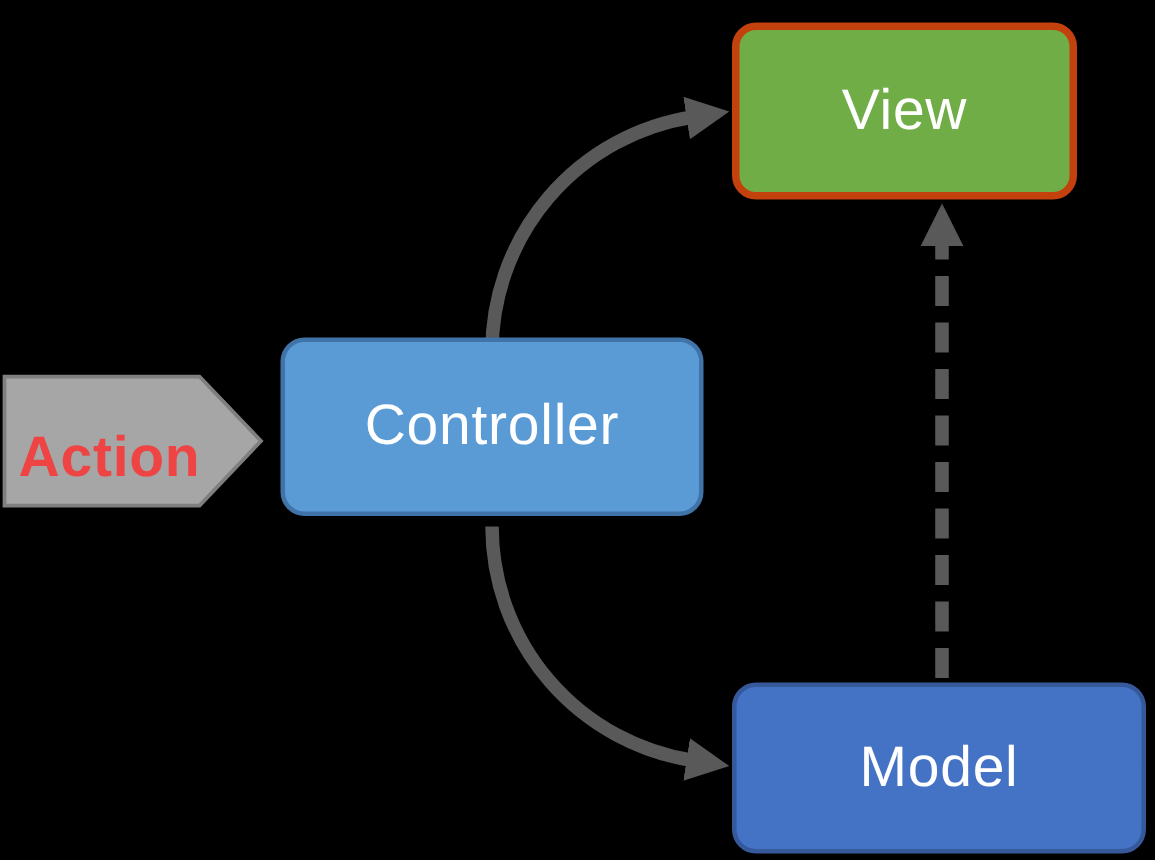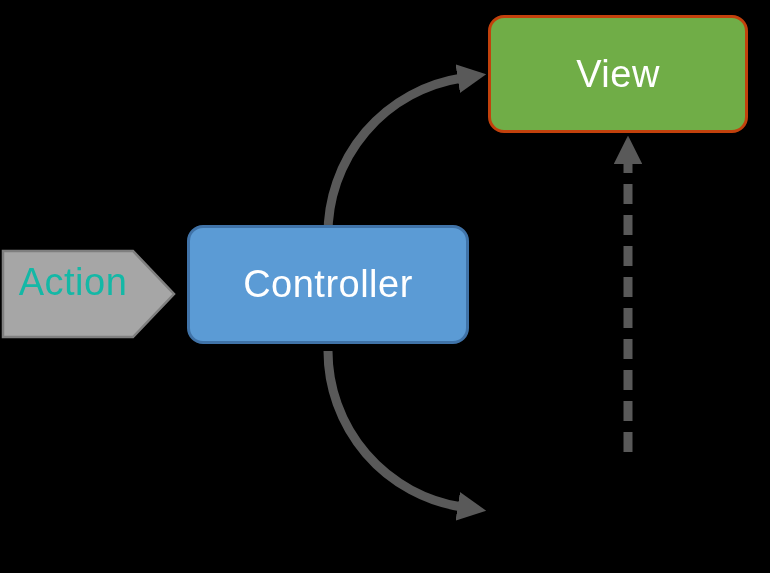--- a/index.html
+++ b/index.html
@@ -36,46 +36,46 @@
     align-items: center;
     justify-content: center;
     color: #FFFFFF;
     font-size: 38px;
     font-weight: 300;
     letter-spacing: 0.5px;
     box-shadow: 2px 3px 4px rgba(0,0,0,0.45);
   }
   .node-view {
     left: 488px; top: 15px;
-    width: 260px; height: 118px;
+    width: 230px; height: 118px;
     background: #70AD47;
-    border: 3px solid #c2410c;
+    border: 5px solid #c2410c;
   }
   .node-controller {
     left: 187px; top: 225px;
     width: 282px; height: 119px;
     background: #5B9BD5;
     border: 3px solid #4073A8;
   }
   .node-model {
     left: 488px; top: 455px;
     width: 276px; height: 114px;
     background: #4472C4;
     border: 3px solid #36599B;
   }
   .action-label {
     position: absolute;
-    left: 3px; top: 239px;
+    left: 3px; top: 262px;
     width: 140px; height: 86px;
     display: flex;
     align-items: center;
     justify-content: center;
-    color: #14b8a6;
+    color: #ef4444;
     font-size: 38px;
-    font-weight: 400;
+    font-weight: 700;
     letter-spacing: 0.5px;
   }
 </style>
 </head>
 <body>
 
 <div class="stage">
 
   <svg class="edges-svg" viewBox="0 0 770 573" xmlns="http://www.w3.org/2000/svg">
     <defs>
@@ -98,14 +98,17 @@
   </div>
 
   <div class="node node-view">
     <span>View</span>
   </div>
 
   <div class="node node-controller">
     <span>Controller</span>
   </div>
 
+  <div class="node node-model">
+    <span>Model</span>
+  </div>
 
 </div>
 
 </body></html>

